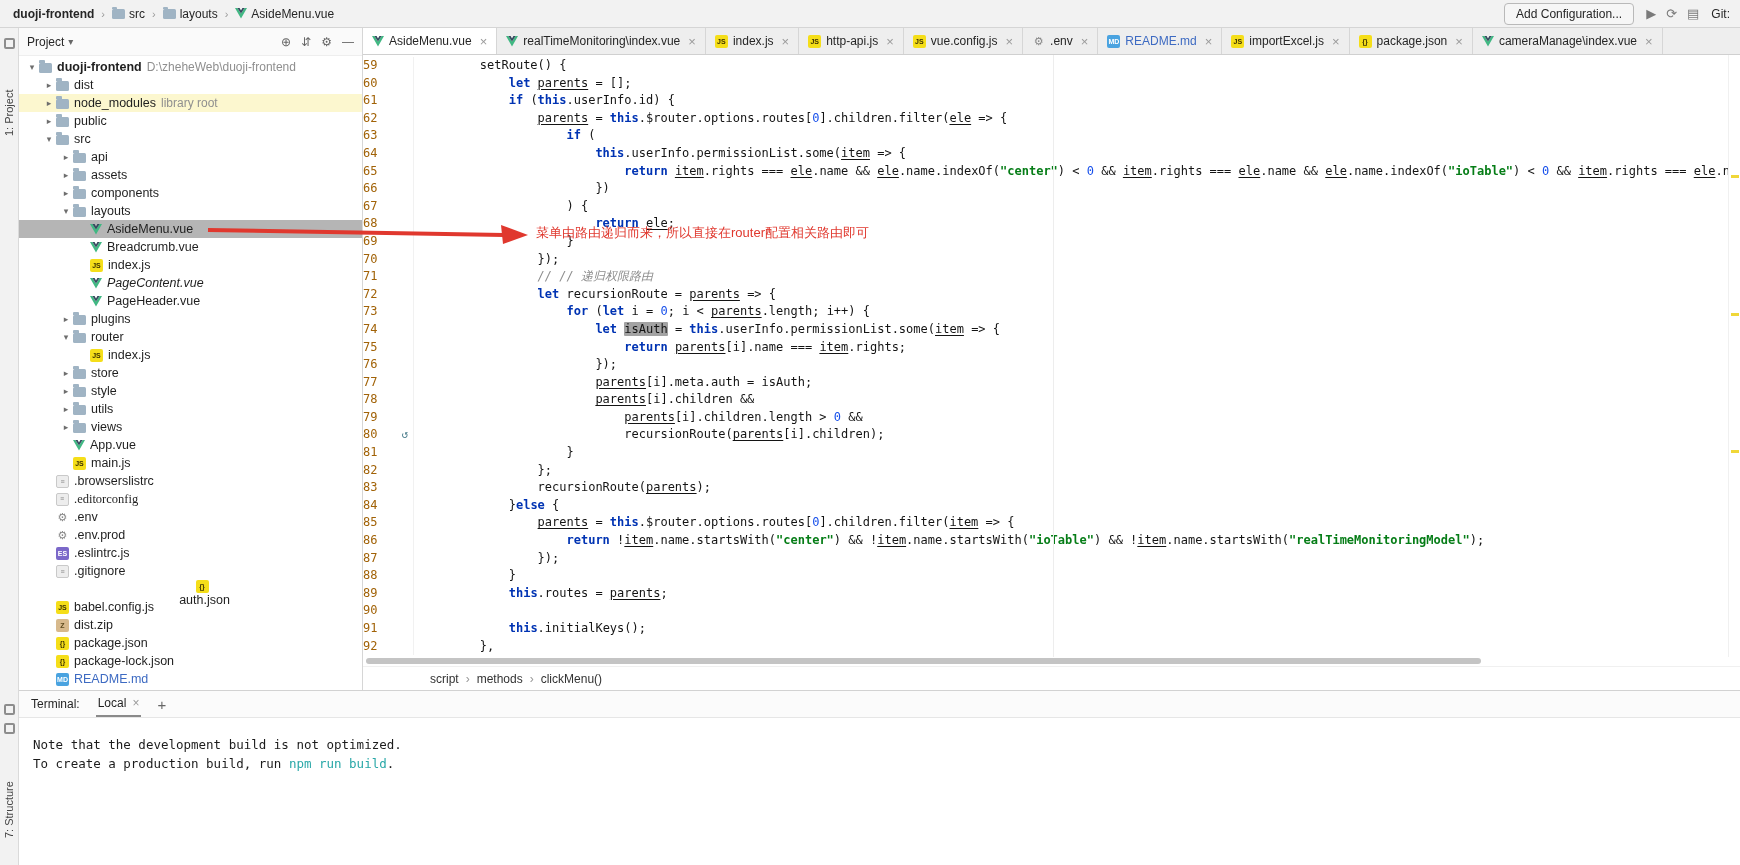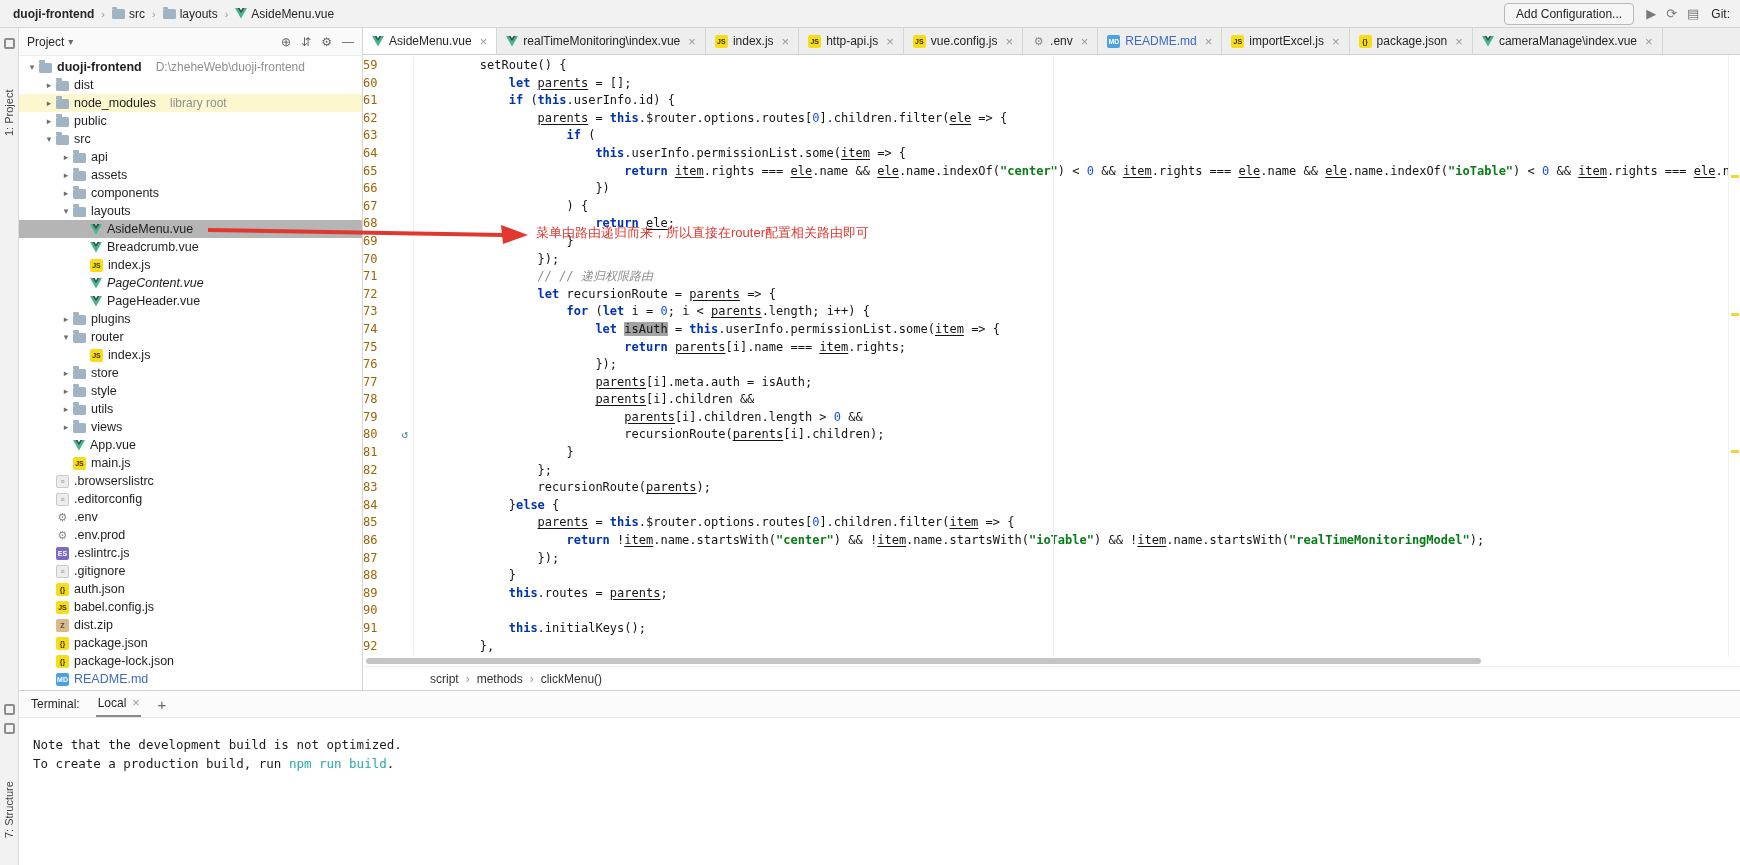--- a/index.html
+++ b/index.html
@@ -27,21 +27,21 @@
   .ph-caret{color:#666;font-size:10px;margin-left:4px}
   .ph-icons{margin-left:auto;display:flex;gap:10px}
   .ph-icon{color:#666;font-size:12px}
   .tree{flex:1;overflow:hidden;padding-top:2px}
   .tree-row{display:flex;align-items:center;height:18px;font-size:12.5px;white-space:nowrap}
   .tree-row.selected{background:#b5b5b5}
   .tree-row.libroot{background:#fcf7cf}
   .chev{width:14px;flex:none;text-align:center;font-size:9px;color:#6e6e6e}
   .tlabel{margin-left:5px;color:#1f1f1f}
   .tlabel.modified{color:#3d6ac2}
-  .suffix{color:#8f8f8f;margin-left:14px;font-size:12px}
+  .suffix{color:#8f8f8f;margin-left:5px;font-size:12px}
   
   .icon{flex:none;vertical-align:middle}
   .folder-icon{display:inline-block;width:13px;height:10px;background:#a0b4c4;border-radius:1.5px;position:relative;margin-top:1px}
   .folder-icon::before{content:"";position:absolute;top:-2.5px;left:0;width:5.5px;height:2.5px;background:#a0b4c4;border-radius:1px 1px 0 0}
   .fbox{display:inline-flex;align-items:center;justify-content:center;width:13px;height:13px;border-radius:2px;font-size:7px;font-weight:bold}
   .js-box{background:#f5de19;color:#3b3000}
   .json-box{background:#f5de19;color:#3b3000}
   .md-box{background:#4aa3e0;color:#fff}
   .file-box{background:#ededed;color:#888;border:1px solid #c9c9c9}
   .zip-box{background:#d7b98c;color:#5d4a1f}
@@ -276,21 +276,21 @@
             <div class="tree-row" style="padding-left: 40px;">
               <span class="chev"></span>
               <span class="icon fbox js-box">JS</span>
               <span class="tlabel">main.js</span>
             </div>
             <div class="tree-row" style="padding-left: 23px;">
               <span class="chev"></span>
               <span class="icon fbox file-box">≡</span>
               <span class="tlabel">.browserslistrc</span>
             </div>
-            <div class="tree-row" style="padding-left: 23px;">
+            <div class="tree-row" style="padding-left: 23px; font-family: Liberation Serif, serif;">
               <span class="chev"></span>
               <span class="icon fbox file-box">≡</span>
               <span class="tlabel">.editorconfig</span>
             </div>
             <div class="tree-row" style="padding-left: 23px;">
               <span class="chev"></span>
               <span class="icon gear-box">⚙</span>
               <span class="tlabel">.env</span>
             </div>
             <div class="tree-row" style="padding-left: 23px;">
@@ -301,21 +301,21 @@
             <div class="tree-row" style="padding-left: 23px;">
               <span class="chev"></span>
               <span class="icon fbox eslint-box">ES</span>
               <span class="tlabel">.eslintrc.js</span>
             </div>
             <div class="tree-row" style="padding-left: 23px;">
               <span class="chev"></span>
               <span class="icon fbox file-box">≡</span>
               <span class="tlabel">.gitignore</span>
             </div>
-            <div class="tree-row" style="padding-left: 23px;">
+            <div class="tree-row" style="padding-left: 23px; flex-direction: column;">
               <span class="chev"></span>
               <span class="icon fbox json-box">{}</span>
               <span class="tlabel">auth.json</span>
             </div>
             <div class="tree-row" style="padding-left: 23px;">
               <span class="chev"></span>
               <span class="icon fbox js-box">JS</span>
               <span class="tlabel">babel.config.js</span>
             </div>
             <div class="tree-row" style="padding-left: 23px;">

